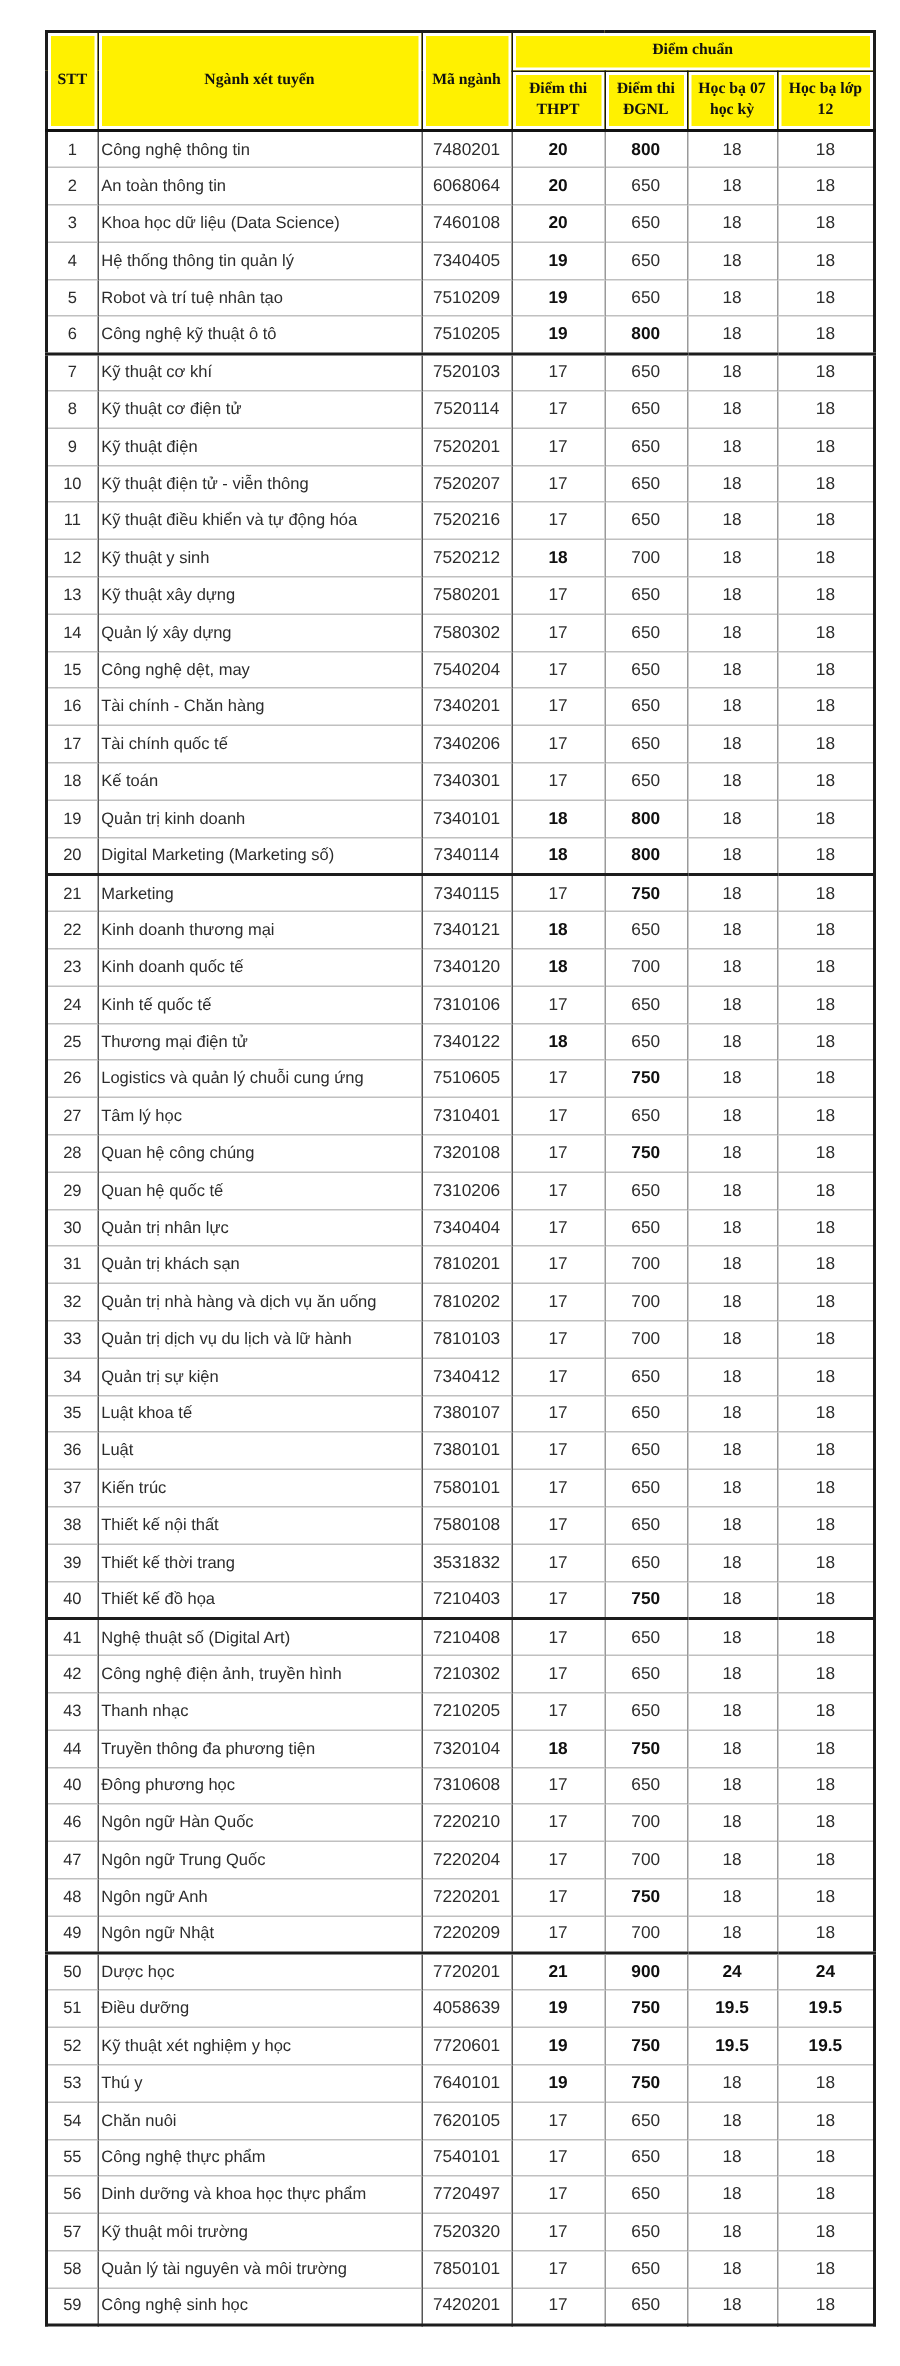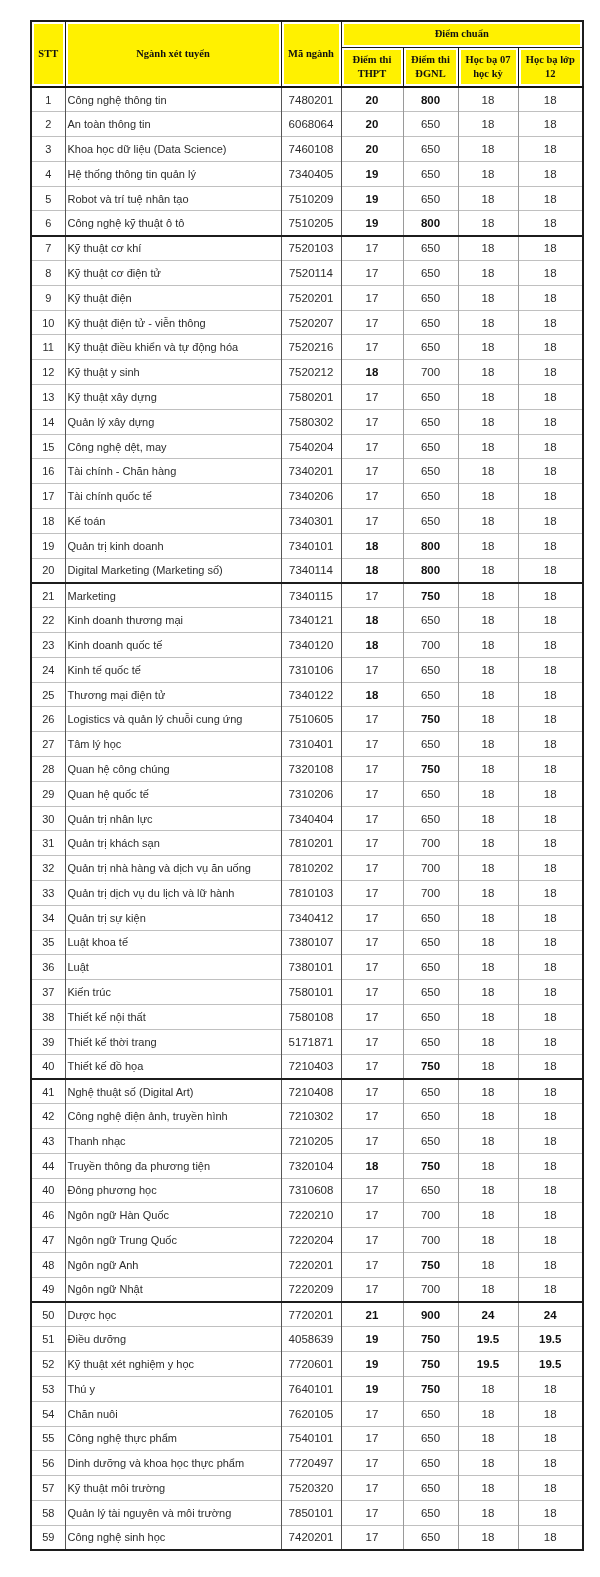--- a/index.html
+++ b/index.html
@@ -429,21 +429,21 @@
     <td class="c-major">Thiết kế nội thất</td>
     <td class="c-code">7580108</td>
     <td class="c-thpt">17</td>
     <td class="c-dgnl">650</td>
     <td class="c-hb3">18</td>
     <td class="c-hb12">18</td>
   </tr>
           <tr>
     <td class="c-stt">39</td>
     <td class="c-major">Thiết kế thời trang</td>
-    <td class="c-code">5171871</td>
+    <td class="c-code">3531832</td>
     <td class="c-thpt">17</td>
     <td class="c-dgnl">650</td>
     <td class="c-hb3">18</td>
     <td class="c-hb12">18</td>
   </tr>
           <tr>
     <td class="c-stt">40</td>
     <td class="c-major">Thiết kế đồ họa</td>
     <td class="c-code">7210403</td>
     <td class="c-thpt">17</td>

